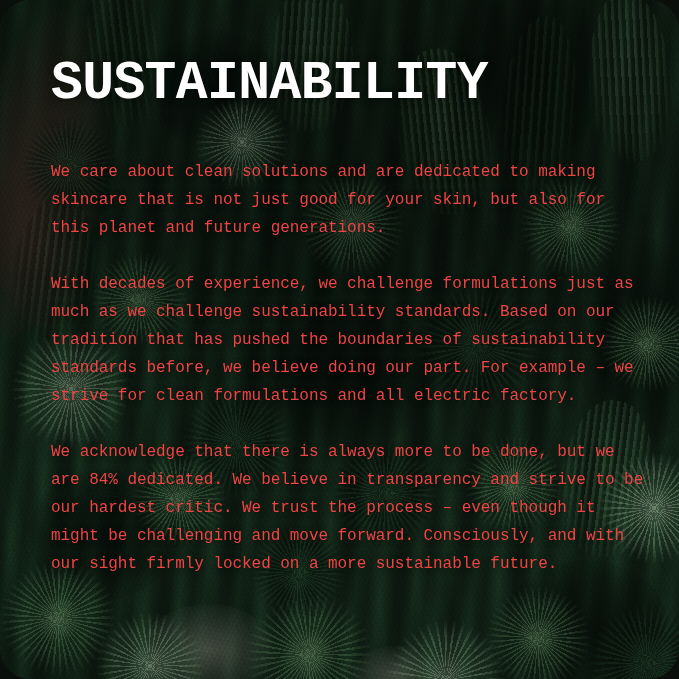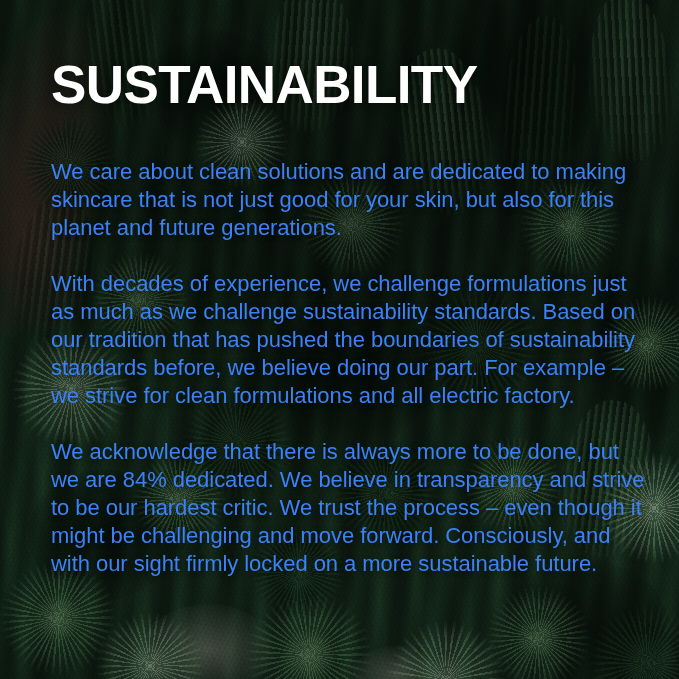--- a/index.html
+++ b/index.html
@@ -5,22 +5,23 @@
   html, body {
     margin: 0;
     padding: 0;
     background: #0a0f0b;
   }
   .poster {
     position: relative;
     width: 679px;
     height: 679px;
     overflow: hidden;
-    font-family: Liberation Sans, sans-serif;
+    font-family: Liberation Mono, monospace;
     background-color: #14291c;
+    border-radius: 31px;
   }
 
   
   .bg {
     position: absolute;
     inset: 0;
     background-color: #15281a;
     z-index: 0;
   }
   .bg-layer {
@@ -190,22 +191,22 @@
     font-weight: bold;
     letter-spacing: -0.6px;
     line-height: 1.04;
     text-shadow: 0 1px 10px rgba(0,0,0,0.45);
   }
   .body {
     margin-top: 46px;
   }
   .para {
     margin: 0 0 28px 0;
-    color: #3b82f6;
-    font-size: 22px;
+    color: #ef4444;
+    font-size: 16px;
     line-height: 28px;
     font-weight: 500;
     letter-spacing: -0.05px;
     max-width: 594px;
     text-shadow: 0 1px 7px rgba(0,0,0,0.42);
   }
   .para:last-child { margin-bottom: 0; }
 </style>
 </head>
 <body>

